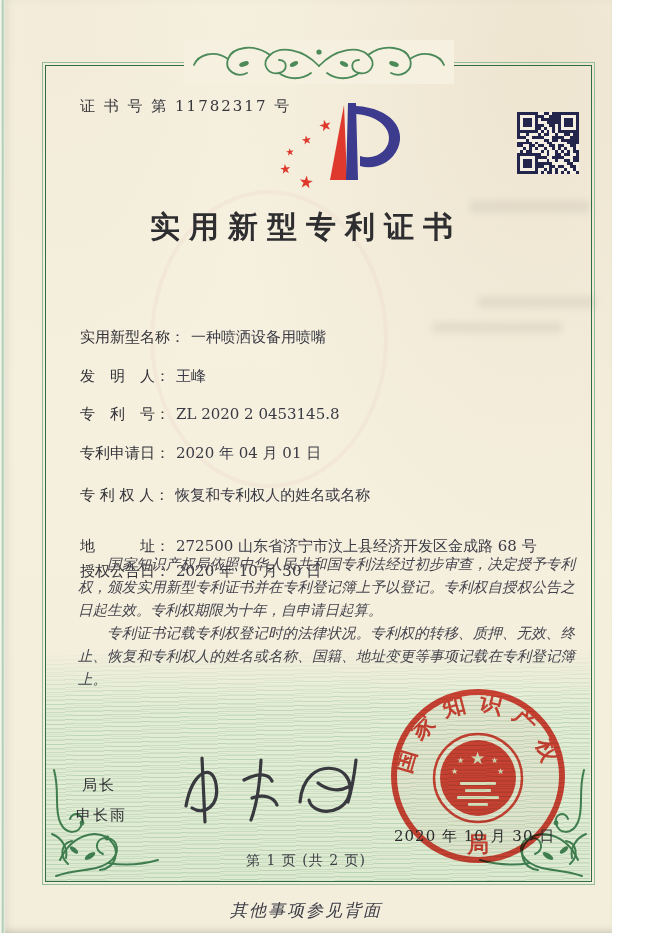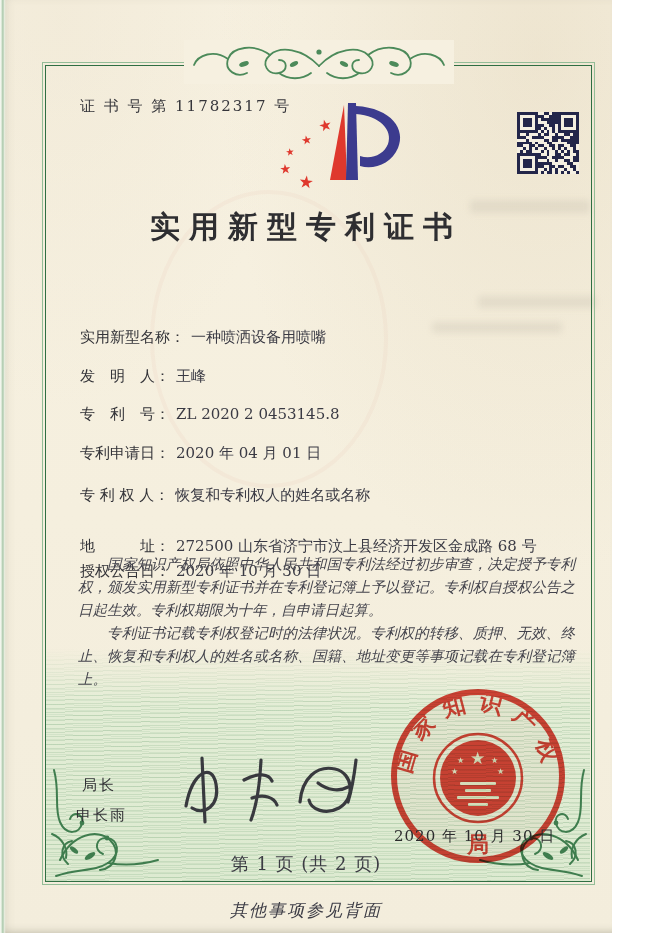--- a/index.html
+++ b/index.html
@@ -44,21 +44,21 @@
   .grant-no{position:absolute;left:318px;font-size:15px;white-space:nowrap;color:#3a3a40;z-index:5;}
   
   .legal{position:absolute;left:78px;top:553px;width:497px;z-index:5;font-style:italic;color:#43434c;}
   .legal p{margin:0;text-indent:2em;font-size:14.5px;line-height:23px;text-align:justify;}
   
   .director-title{position:absolute;left:82px;top:776px;font-size:15px;color:#303034;z-index:6;letter-spacing:2px;}
   .director-name{position:absolute;left:76px;top:806px;font-size:15px;color:#303034;z-index:6;letter-spacing:2px;}
   .signature{position:absolute;left:168px;top:750px;width:205px;height:88px;z-index:6;}
   .seal{position:absolute;left:388px;top:686px;width:180px;height:180px;z-index:6;mix-blend-mode:multiply;opacity:.93;}
   .seal-date{position:absolute;left:394px;top:827px;font-size:15px;color:#2c2c2e;letter-spacing:1px;z-index:7;}
-  .page-indicator{position:absolute;left:0;top:852px;width:100%;text-align:center;font-size:18px;color:#3c3c44;z-index:6;letter-spacing:1px;}
+  .page-indicator{position:absolute;left:0;top:852px;width:100%;text-align:center;font-size:14px;color:#3c3c44;z-index:6;letter-spacing:1px;}
   .back-note{position:absolute;left:0;top:899px;width:100%;text-align:center;font-size:17px;color:#3d3d46;z-index:5;font-style:italic;letter-spacing:2px;}
   
   .smudge{position:absolute;background:rgba(150,142,128,.14);filter:blur(3px);border-radius:4px;z-index:2;}
   .watermark-ring{position:absolute;left:150px;top:190px;width:230px;height:290px;border:4px solid rgba(222,130,118,.06);border-radius:50%;z-index:0;}
 </style>
 </head>
 <body>
 
 <div class="stage">
 

